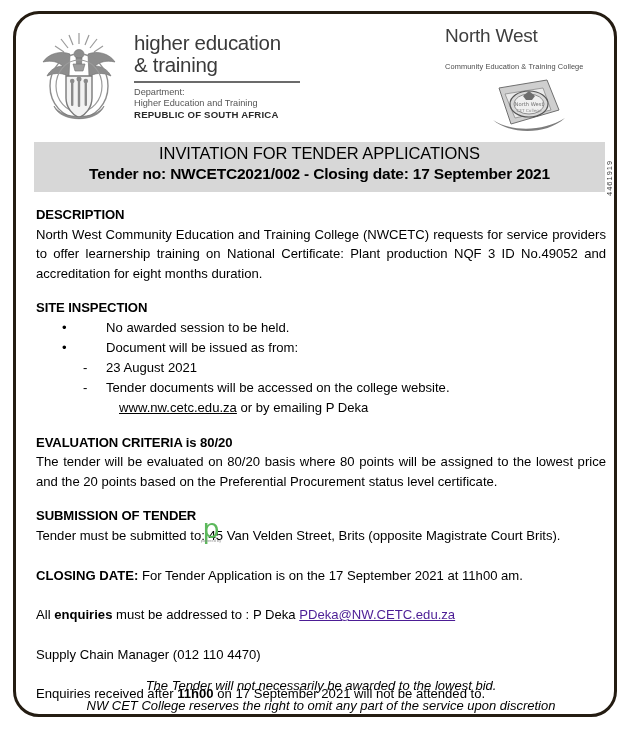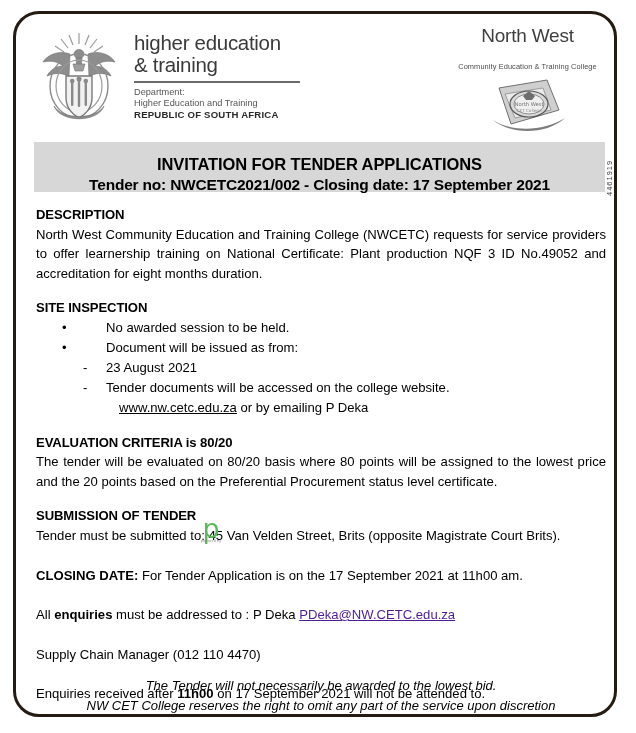--- a/index.html
+++ b/index.html
@@ -85,21 +85,21 @@
     font-size: 9.6px;
     letter-spacing: 0.2px;
   }
 
   .nw-logo {
     position: absolute;
     left: 415px;
     top: 2px;
     width: 165px;
     height: 110px;
-    text-align: center;
+    text-align: left;
   }
   .nw-title {
     font-size: 19px;
     color: #3f3f3f;
     letter-spacing: -0.2px;
     line-height: 20px;
   }
   .nw-sub {
     font-size: 7.4px;
     color: #4a4a4a;
@@ -117,23 +117,23 @@
     position: absolute;
     left: 34px;
     top: 142px;
     width: 571px;
     height: 50px;
     background: #d7d7d7;
     text-align: center;
   }
   .banner-line1 {
     font-size: 16.5px;
-    font-weight: bold;
+    font-weight: normal;
     letter-spacing: -0.1px;
-    padding-top: 12px;
+    padding-top: 1px;
     line-height: 20px;
   }
   .banner-line2 {
     font-size: 15.5px;
     font-weight: bold;
     letter-spacing: -0.2px;
     line-height: 20px;
     padding-top: 1px;
   }
 

